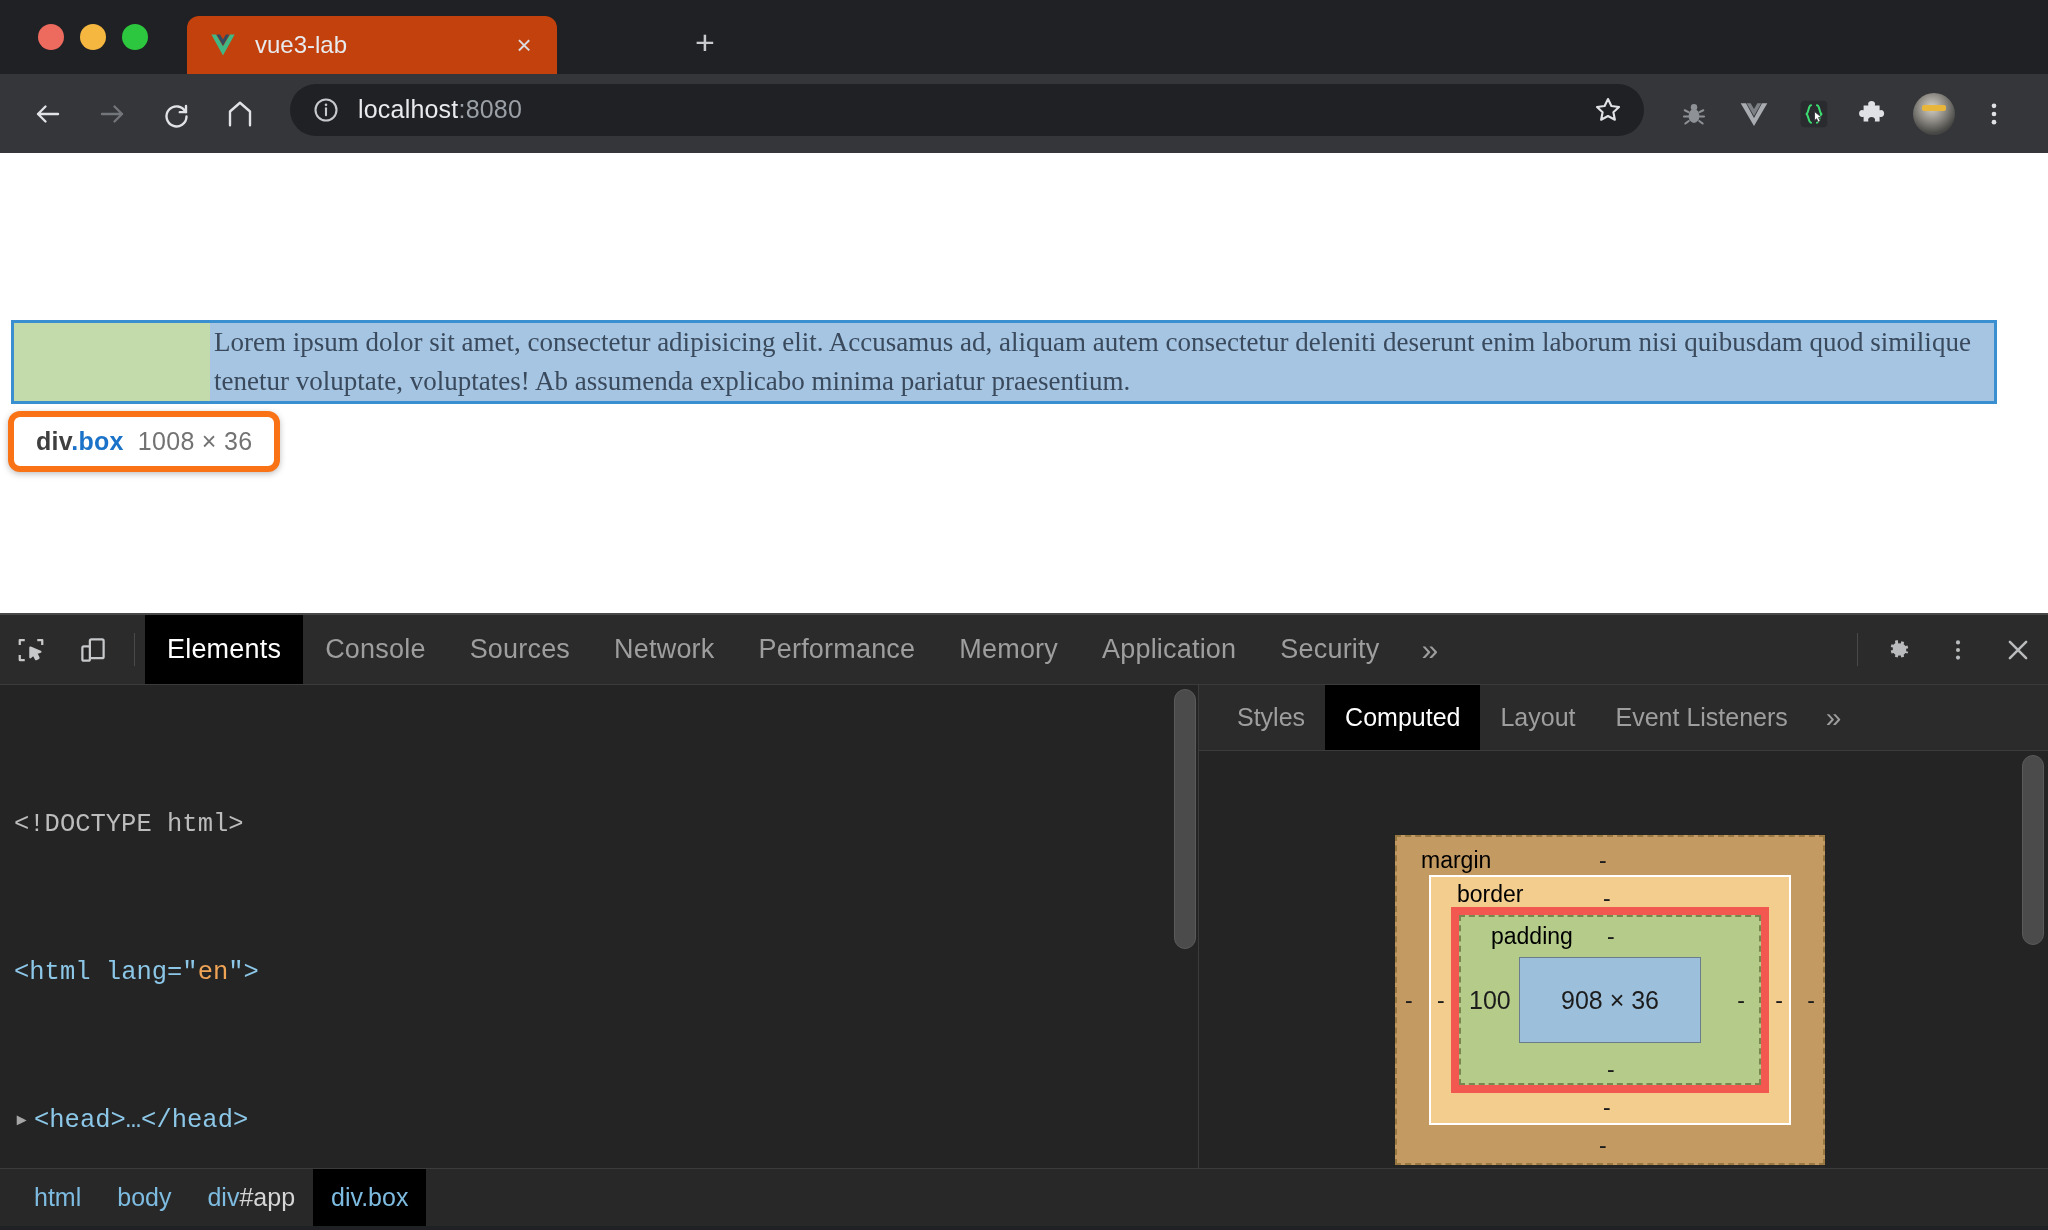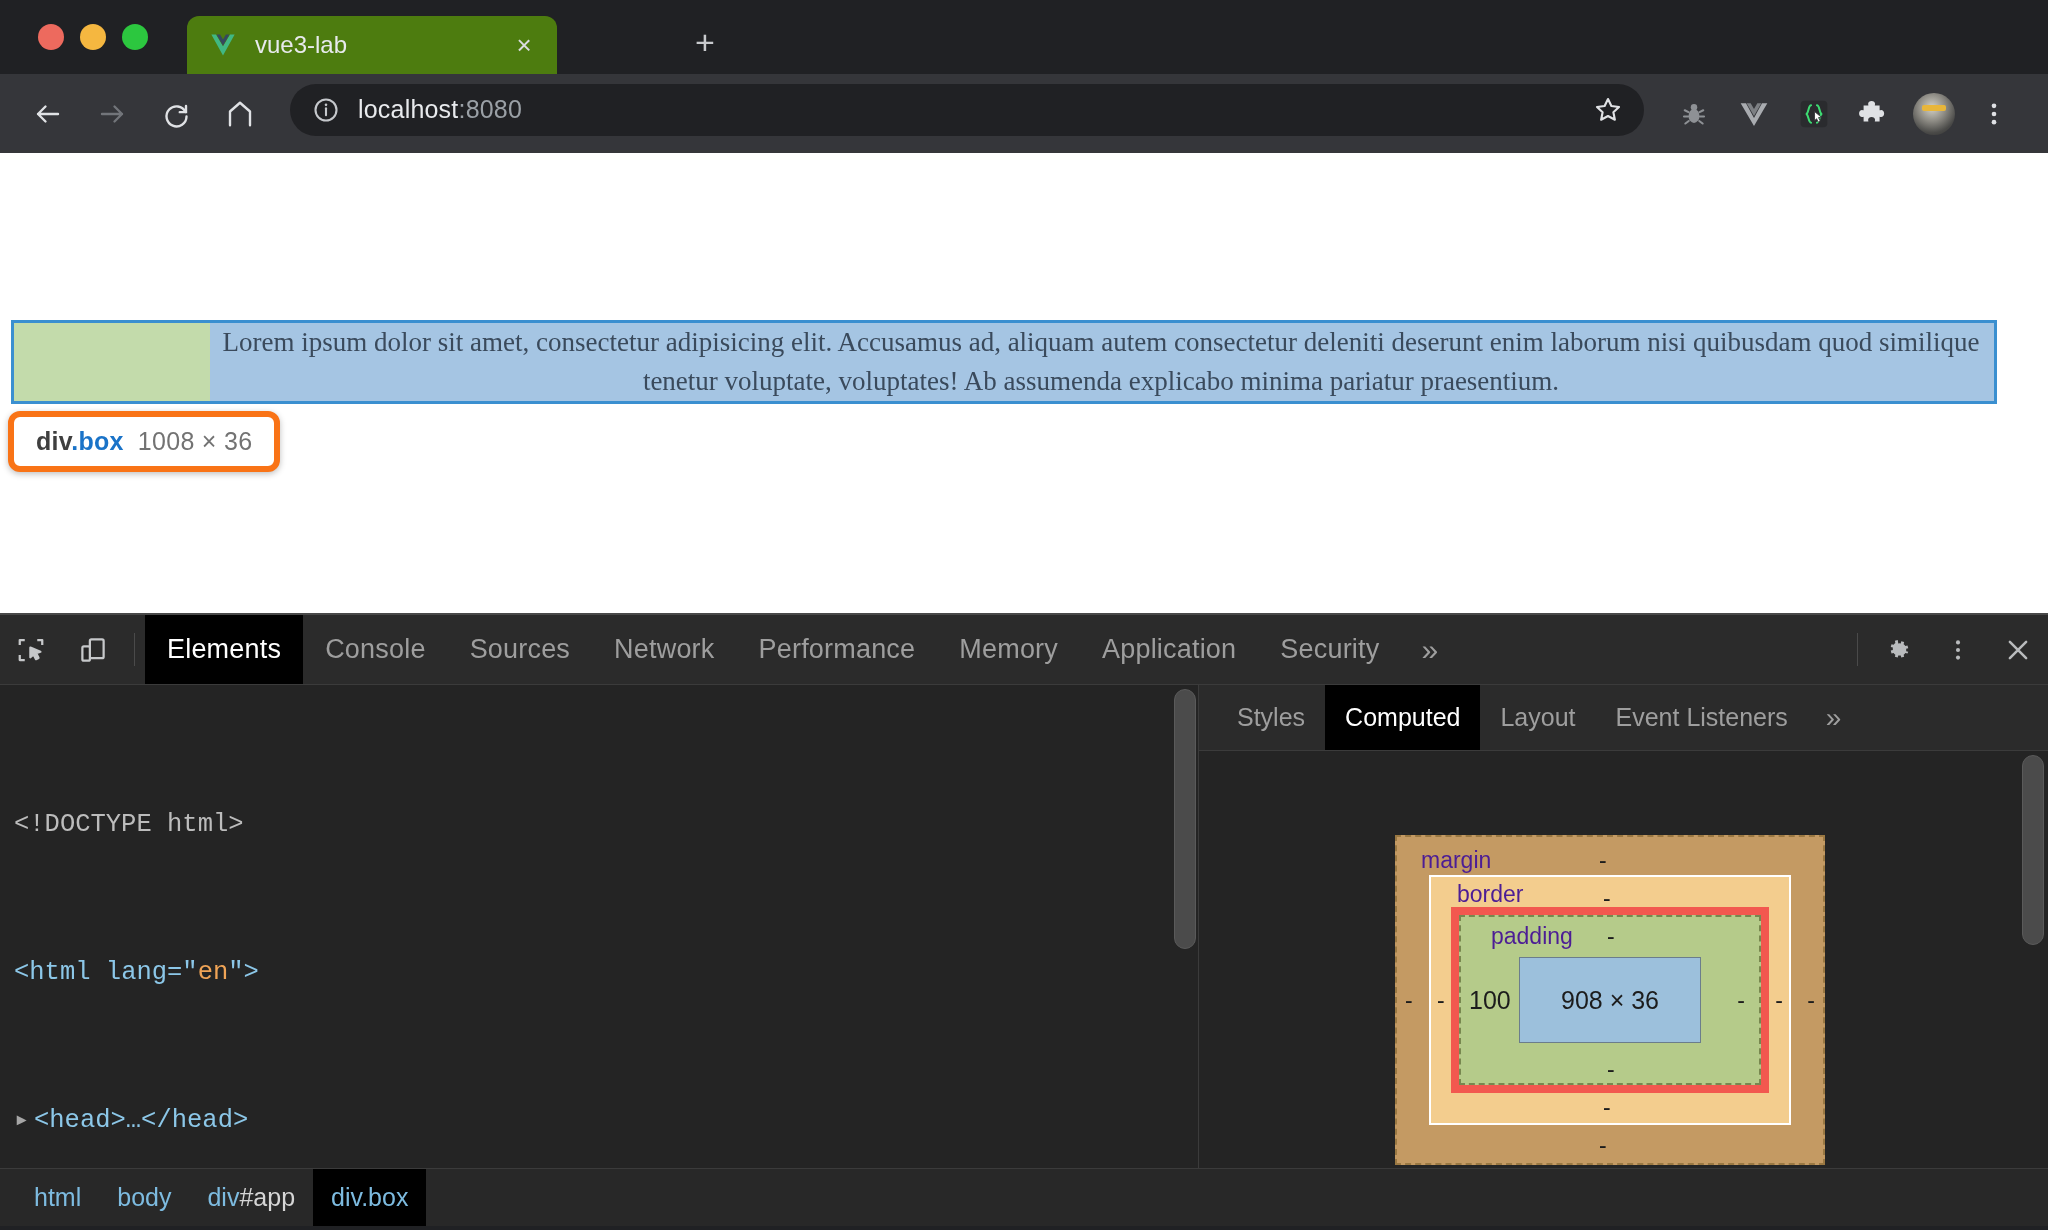--- a/index.html
+++ b/index.html
@@ -26,21 +26,21 @@
     position: absolute; left: 38px; top: 24px;
   }
   .wc-dot { width: 26px; height: 26px; border-radius: 50%; }
   .wc-red { background: #ed6a5e; }
   .wc-yellow { background: #f5b740; }
   .wc-green { background: #2cc73f; }
 
   #tab-active {
     position: absolute; left: 187px; bottom: 0;
     width: 370px; height: 58px;
-    background: #4d7c0f;
+    background: #c2410c;
     border-radius: 12px 12px 0 0;
     display: flex; align-items: center;
     padding: 0 16px 0 22px;
   }
   #tab-favicon { width: 28px; height: 28px; flex: 0 0 28px; margin-right: 18px; }
   #tab-title {
     color: #e8eaed; font-size: 24px; flex: 1;
     white-space: nowrap; overflow: hidden; text-overflow: ellipsis;
   }
   #tab-close {
@@ -104,21 +104,20 @@
     position: absolute; left: 14px; top: 170px;
     width: 1980px; height: 78px;
     outline: 3px solid #3a8fd0;
     display: flex;
   }
   #hl-padding-left { width: 196px; background: #c3dbab; flex: 0 0 196px; }
   #hl-content {
     flex: 1; background: #a5c5e3;
     display: flex; align-items: center;
     padding: 0 6px 0 4px;
-    text-align: center;
   }
   #hl-text {
     font-family: "Liberation Serif", serif;
     font-size: 27px; line-height: 1.43;
     color: #3a4a5c;
   }
   #hl-badge {
     position: absolute; left: 8px; top: 258px;
     background: #ffffff; border: 6px solid #f97316;
     border-radius: 12px;
@@ -229,21 +228,21 @@
   
   #boxmodel {
     position: absolute; left: 196px; top: 84px;
     width: 430px; height: 330px;
     background: #c49a63;
     border: 2px dashed #9a7842;
     font-family: "Liberation Sans", sans-serif;
     color: #1a1a1a;
   }
   .bm-label {
-    position: absolute; font-size: 23px; color: #4c1d95;
+    position: absolute; font-size: 23px; color: #000000;
   }
   .bm-dash { position: absolute; font-size: 23px; color: #1c1c1c; }
   #bm-border-box {
     position: absolute; left: 32px; top: 38px; right: 32px; bottom: 38px;
     background: #f3cd8e; border: 2px solid #ffffff;
   }
   #bm-padding-box {
     position: absolute; left: 28px; top: 38px; right: 28px; bottom: 38px;
     background: #b5cb8a; border: 2px dashed #77874f;
     outline: 8px solid #f2584f;

